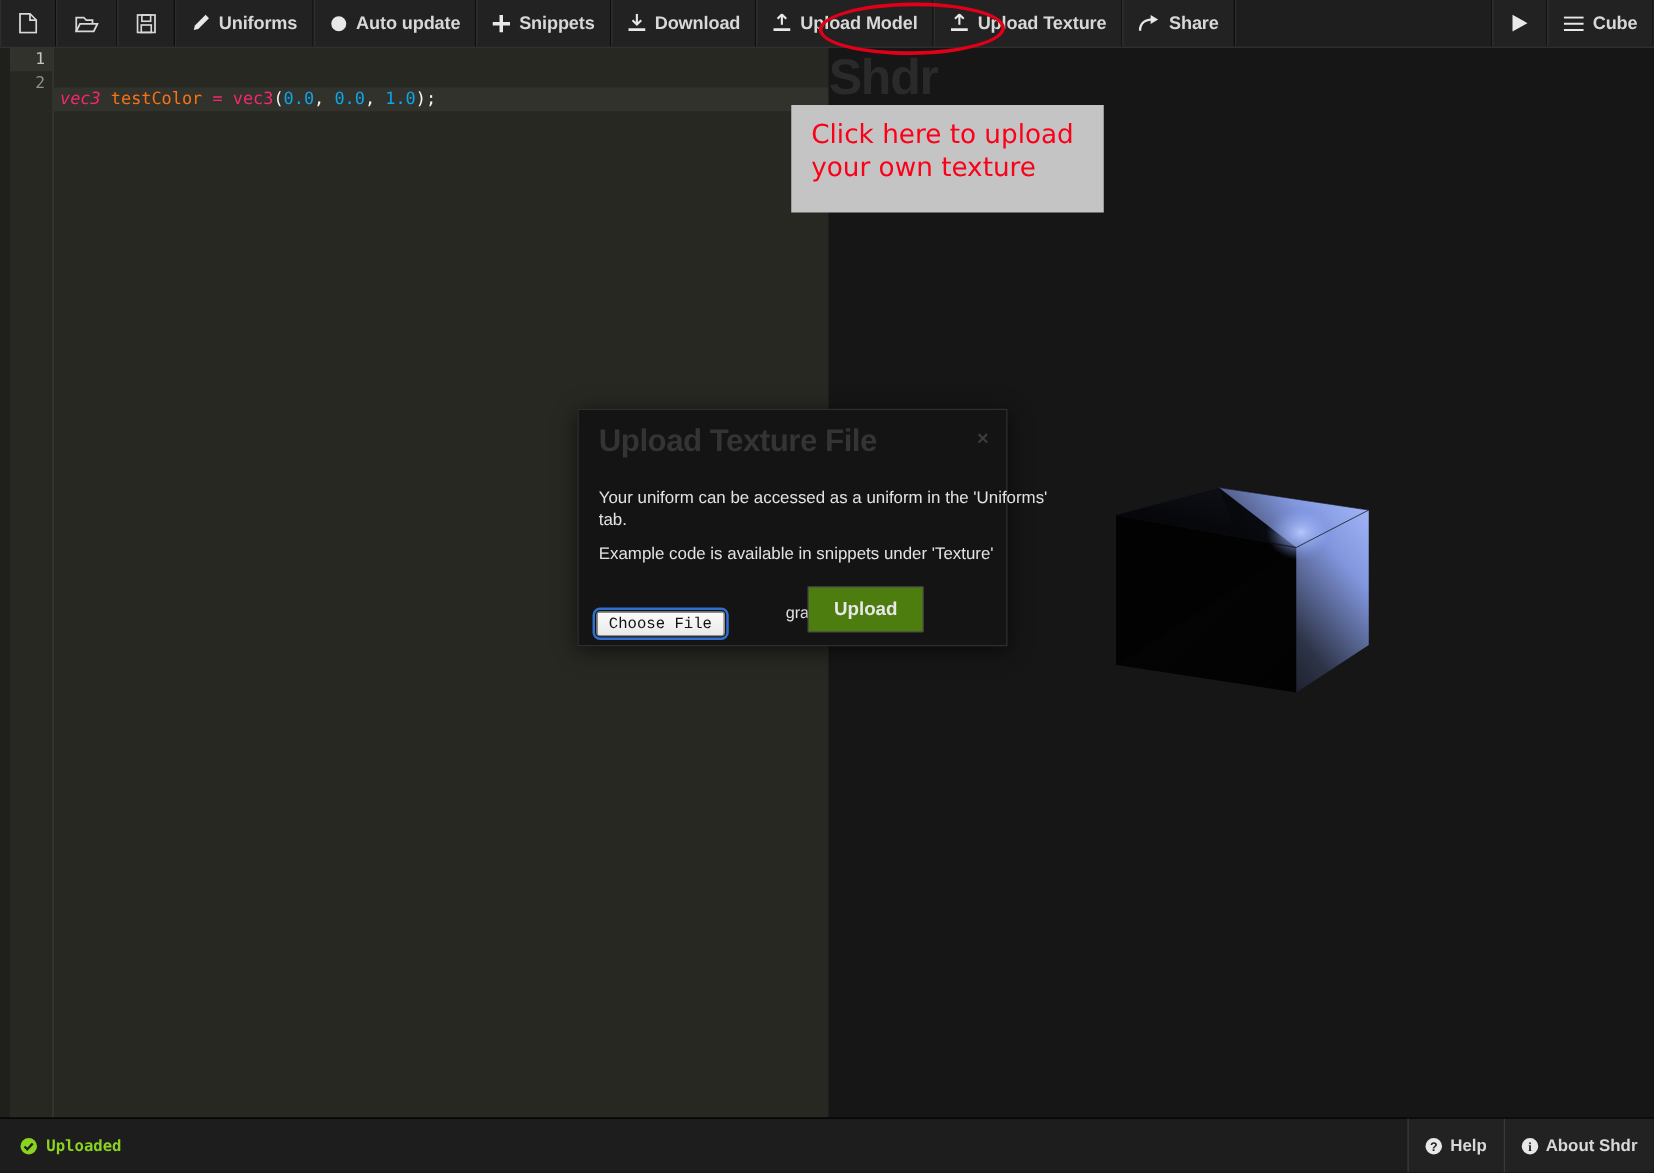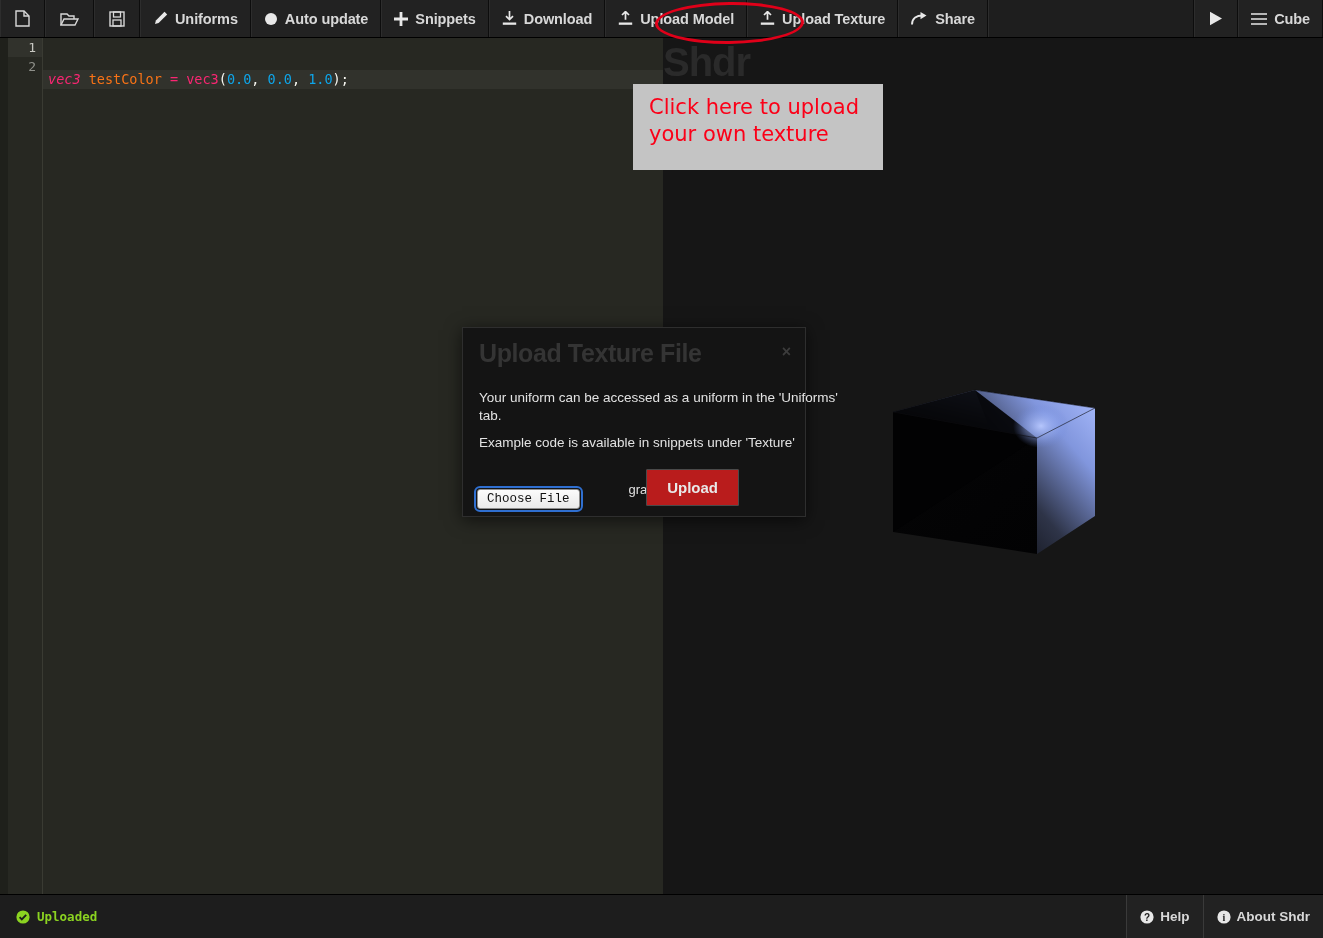--- a/index.html
+++ b/index.html
@@ -247,21 +247,21 @@
   }
   #file-name {
     color: #e0e0e0;
     font-size: 13px;
     margin-left: 40px;
   }
   #upload-btn {
     position: absolute;
     right: 66px;
     top: 7px;
-    background: #b91c1c;
+    background: #4d7c0f;
     border: 1px solid #4a4a4a;
     color: #e8e8e8;
     font-size: 15px;
     font-weight: bold;
     padding: 9px 20px;
     cursor: pointer;
     border-radius: 1px;
   }
 
   

